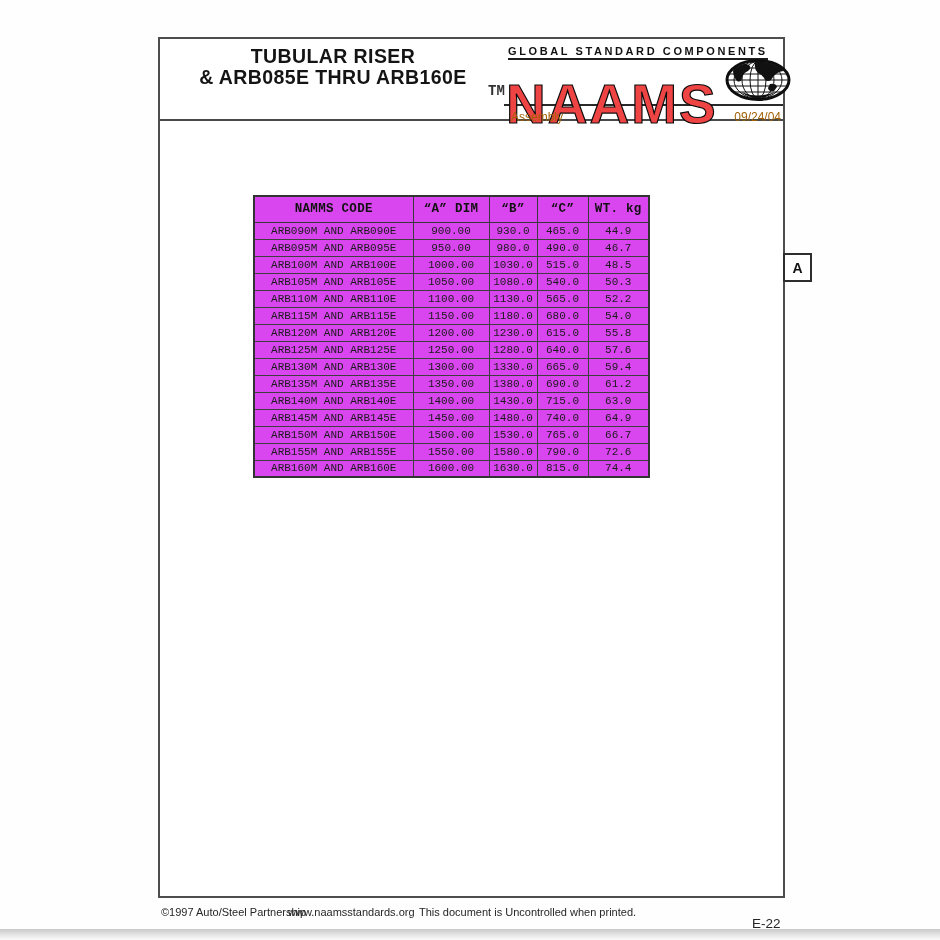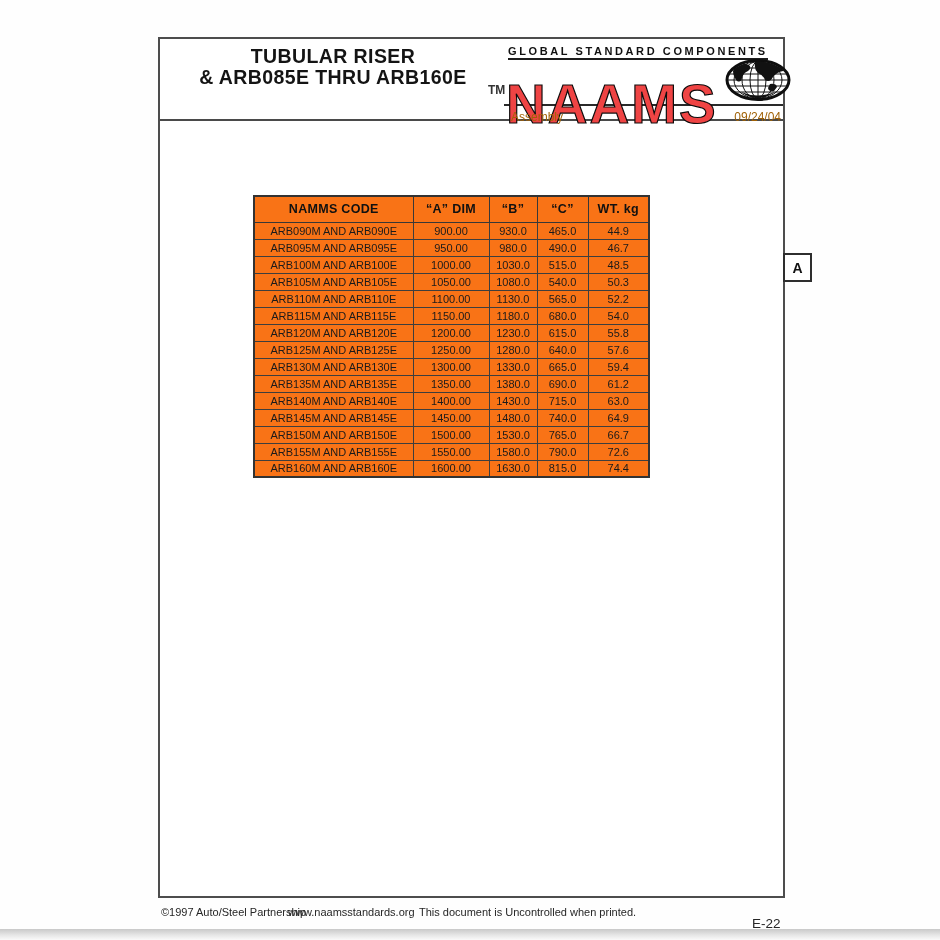--- a/index.html
+++ b/index.html
@@ -7,36 +7,36 @@
     font-family:"Liberation Sans", sans-serif; color:#1c1c1c; position:relative; }
 
   
   .page-border { position:absolute; left:158px; top:37px; width:627px; height:861px;
     border:2px solid #4d4d4d; background:#fff; }
 
   
   .page-header { position:relative; width:100%; height:82px; border-bottom:2px solid #4a4a4a; }
   .title-block { position:absolute; left:12px; top:7px; width:322px; text-align:center;
     font-weight:bold; font-size:19.5px; line-height:20.5px; letter-spacing:0.4px; color:#141414; }
-  .tm-mark { position:absolute; left:328px; top:44px; font-size:12px; font-weight:bold; color:#333; }
+  .tm-mark { position:absolute; left:328px; top:44px; font-size:14px; font-weight:bold; color:#333;font-family:Liberation Mono, monospace; }
   .logo-block { position:absolute; left:344px; top:2px; width:279px; }
   .logo-tagline { display:inline-block; margin-left:4px; font-size:11px; font-weight:bold;
     letter-spacing:2.6px; white-space:nowrap; color:#111;
     border-bottom:2px solid #1d1d1d; padding-bottom:1px; }
   .logo-brand-row { display:flex; align-items:center; gap:7px; padding-left:2px; margin-top:0px; height:43px; }
   .brand-text { font-size:55px; font-weight:bold; letter-spacing:2px; line-height:40px; color:#ef4444;margin-top:44px;
     -webkit-text-stroke:1.2px #0c0c0c; }
   .globe { flex:0 0 auto; margin-top:1px; }
   .logo-divider { border-top:2px solid #2a2a2a; margin-top:1px; }
   .logo-meta-row { display:flex; justify-content:space-between; align-items:baseline;
     padding:4px 2px 0 7px; font-size:12px; color:#a16207;gap:44px; }
 
   
   .spec-table { position:absolute; left:253px; top:195px; border-collapse:collapse;
-    border:2px solid #333; background:#f97316; table-layout:fixed; }
+    border:2px solid #333; background:#d946ef; table-layout:fixed;font-family:Liberation Mono, monospace; }
   .spec-table th { height:26px; font-size:12.5px; font-weight:bold; text-align:center;
     vertical-align:middle; border:1.5px solid #383838; color:#111; letter-spacing:0.3px; }
   .spec-table td { height:17px; font-size:11px; text-align:center; vertical-align:middle;
     border:1.4px solid #3e3e3e; color:#1b1b1b; padding:0; }
 
   
   .a-marker { position:absolute; left:783px; top:253px; width:29px; height:29px;
     background:#fff; border:2px solid #2e2e2e; display:flex; align-items:center;
     justify-content:center; font-size:14px; font-weight:bold; color:#111; }
 

